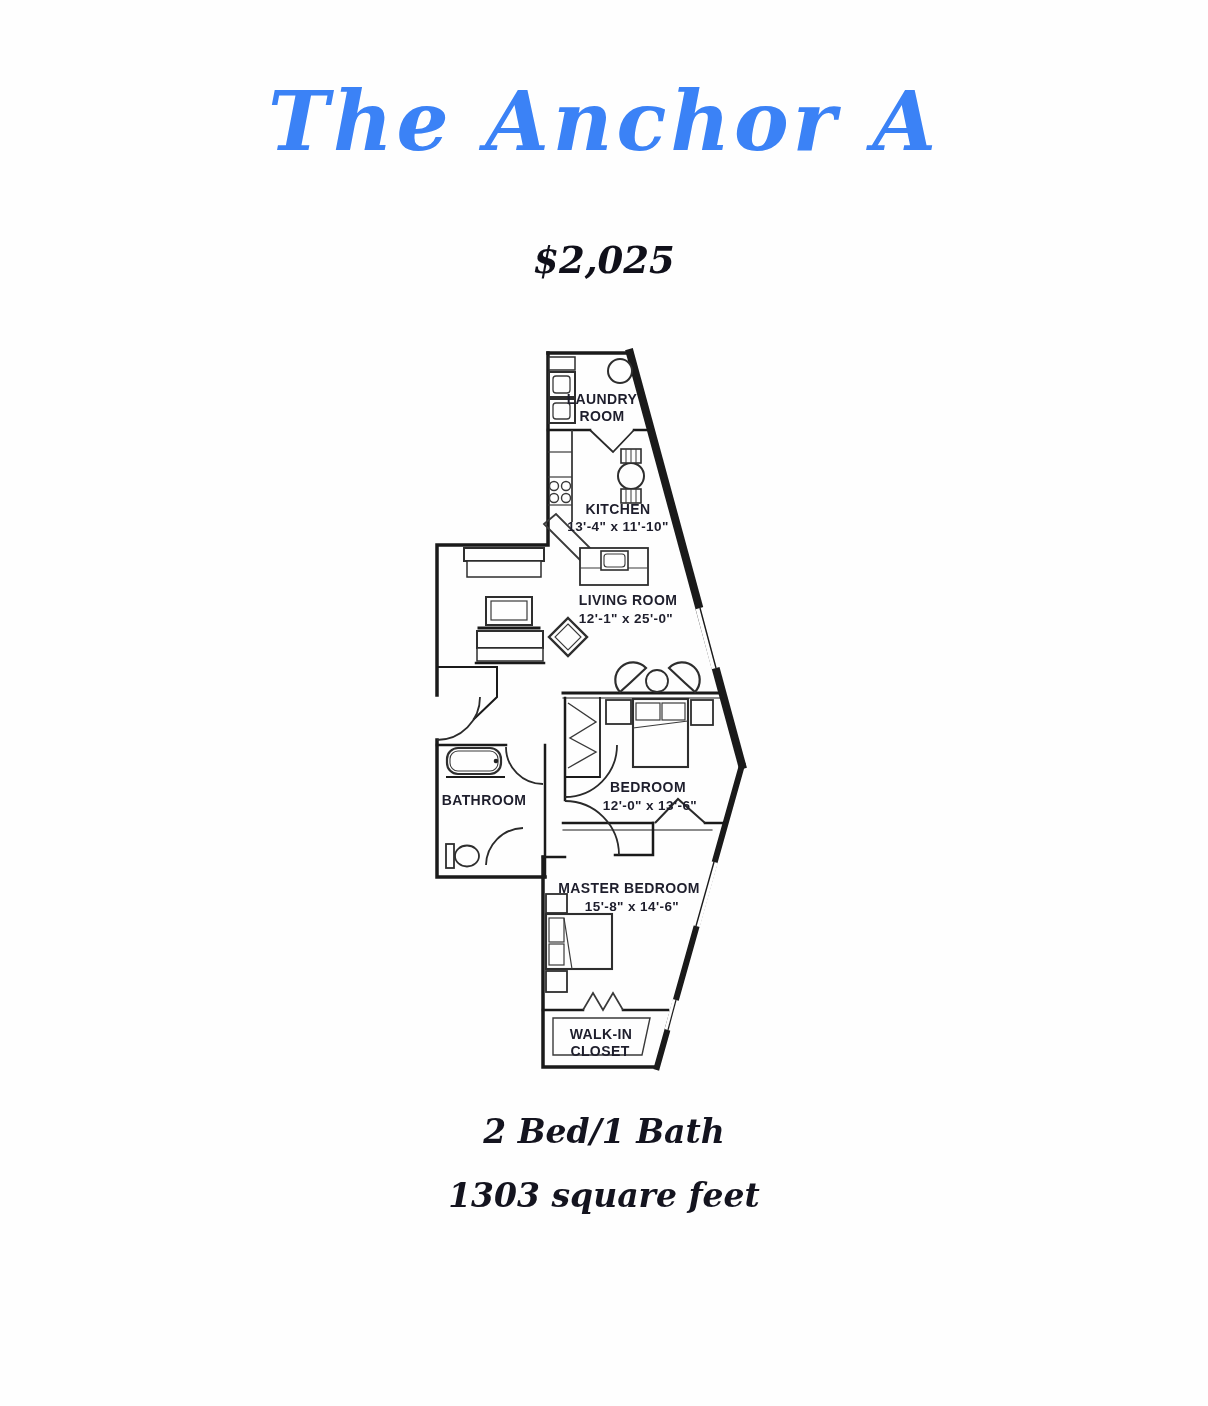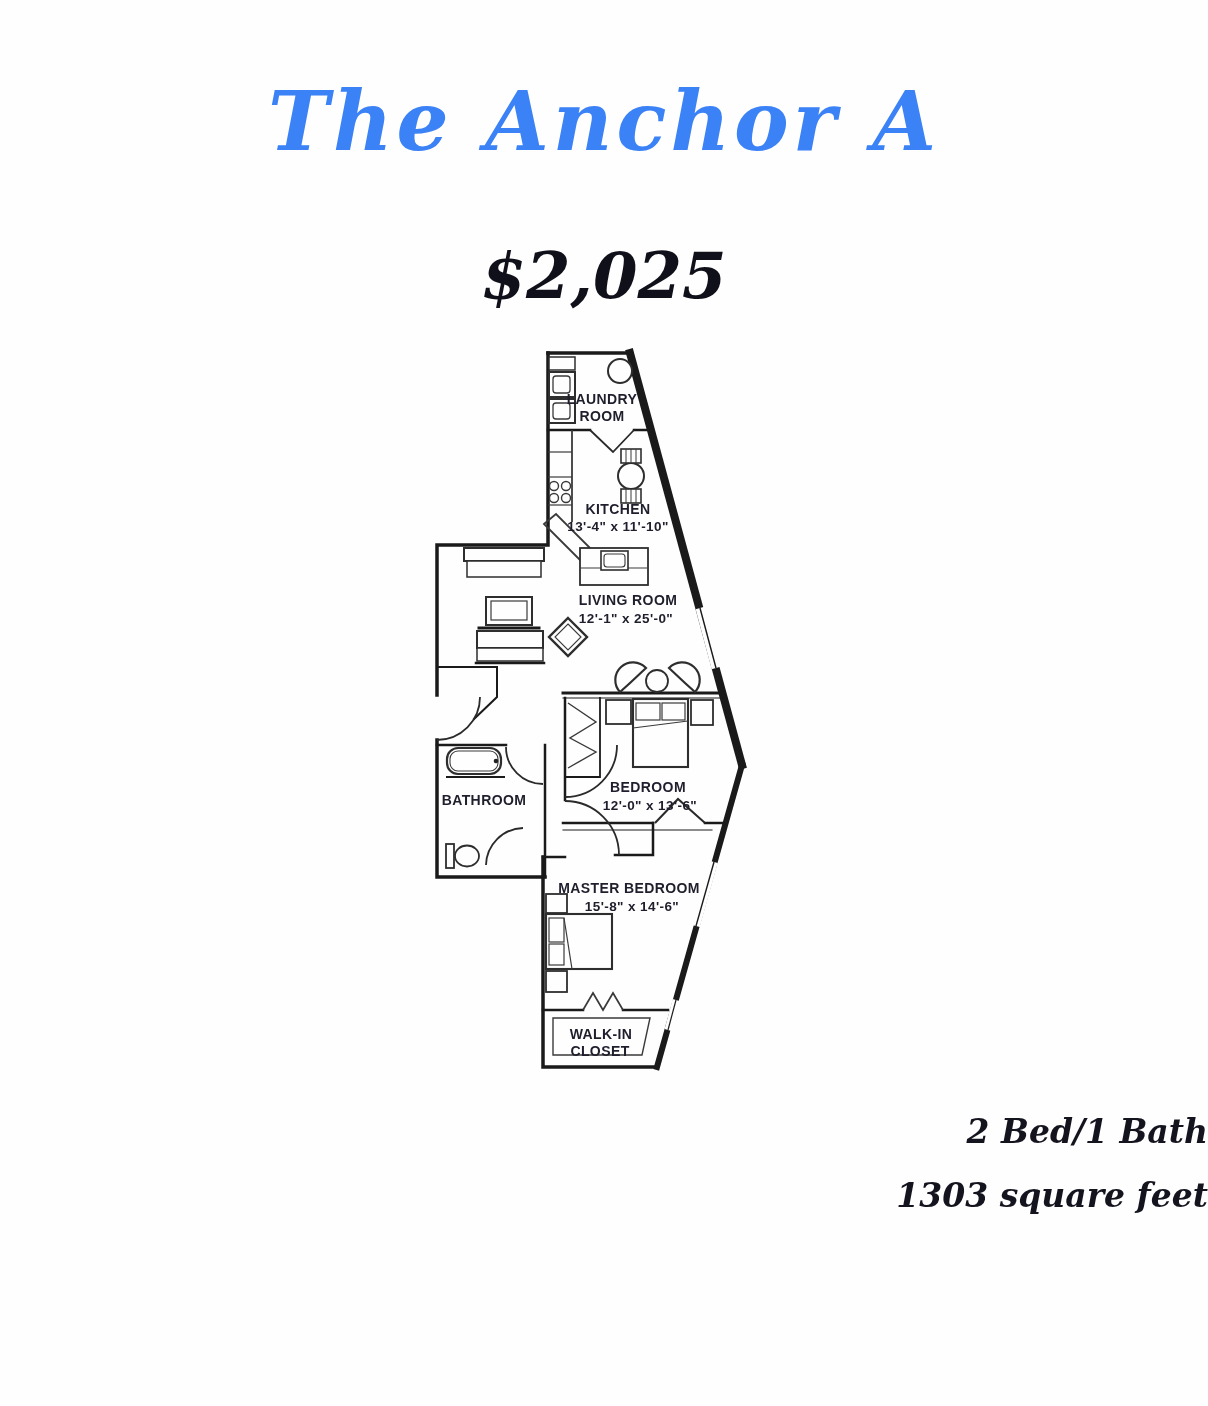--- a/index.html
+++ b/index.html
@@ -17,26 +17,26 @@
     font-style:italic;font-weight:700;
     font-size:82px;line-height:1.1;
     letter-spacing:4px;
     color:#3b82f6;
   }
   .price{
     position:absolute;top:238px;left:0;width:100%;
     text-align:center;
     font-family:"DejaVu Serif", serif;
     font-style:italic;font-weight:600;
-    font-size:64px;
+    font-size:37px;
     color:#10101a;
   }
   .footer-line{
     position:absolute;left:0;width:100%;
-    text-align:right;
+    text-align:center;
     font-family:"DejaVu Serif", serif;
     font-style:italic;font-weight:600;
     font-size:33px;
     color:#14141f;
   }
   .beds{top:1112px;}
   .sqft{top:1176px;}
   .plan{
     position:absolute;left:418px;top:338px;
     width:345px;height:752px;

